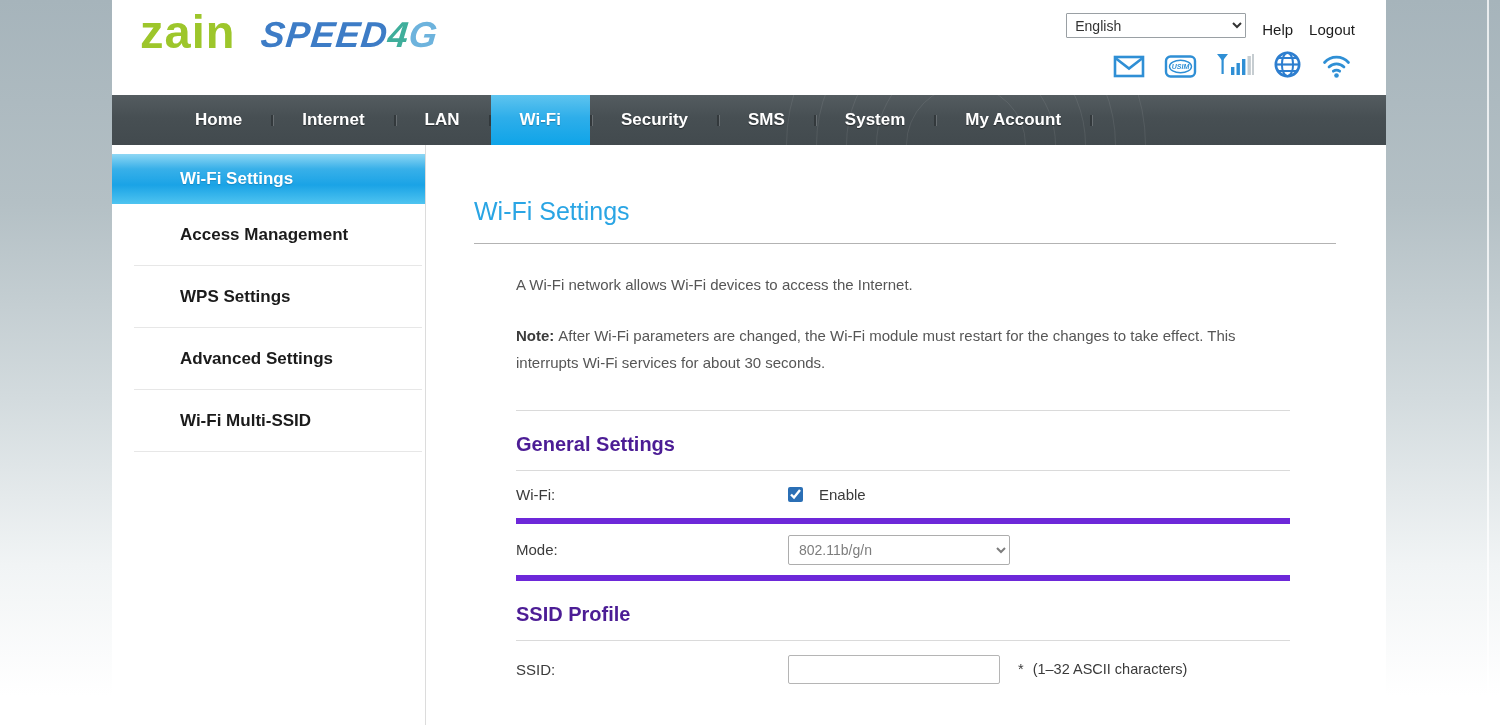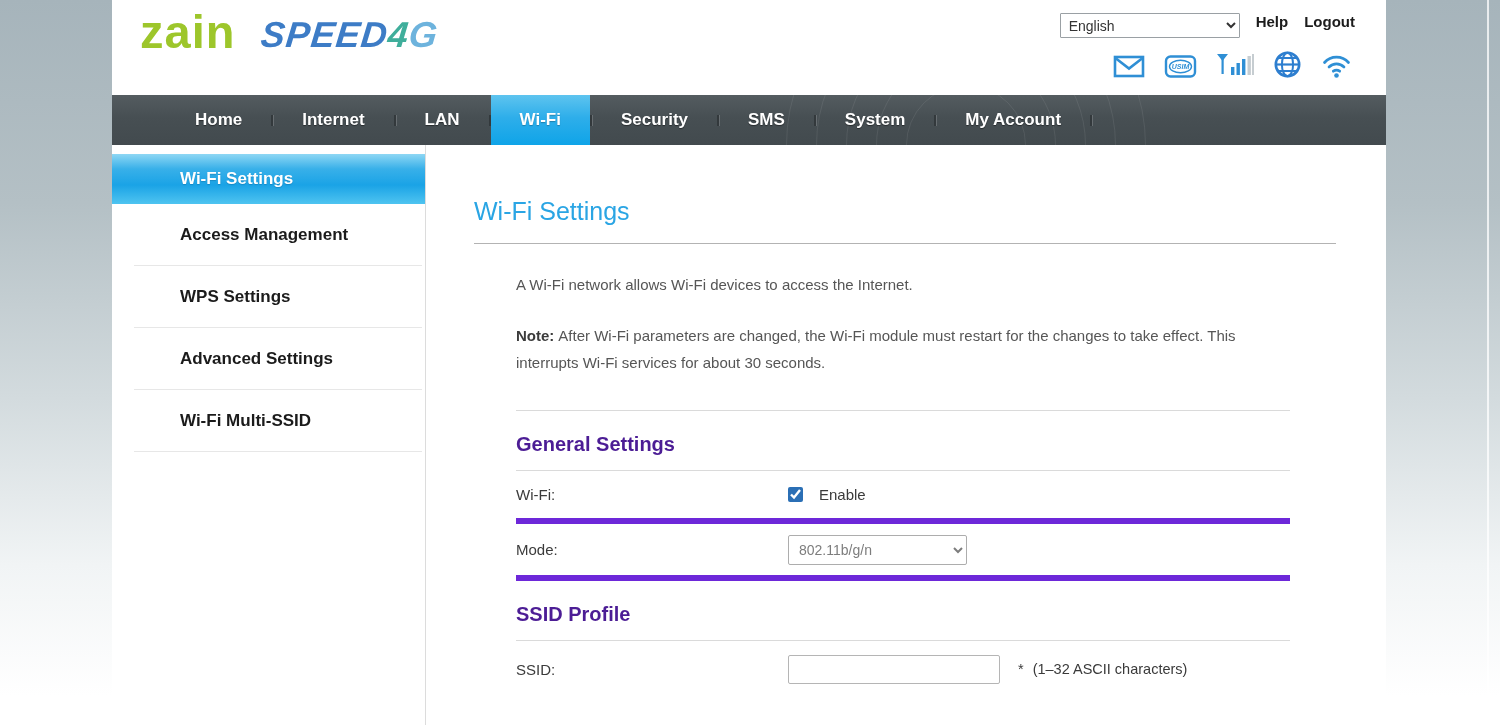--- a/index.html
+++ b/index.html
@@ -31,28 +31,28 @@
     line-height:1; font-family:"Liberation Sans",sans-serif;
   }
   .brand-speed { margin-left:26px; font-style:italic; font-weight:bold; font-size:36px;
     letter-spacing:1px; line-height:1.15; transform:skewX(-6deg); white-space:nowrap; }
   .brand-speed .p1 { color:#3d7cc6; }
   .brand-speed .p2 { color:#3fae9b; }
   .brand-speed .p3 { color:#6db3dd; }
 
   .top-controls {
     position:absolute; top:13px; right:31px;
-    display:flex; align-items:flex-start; gap:16px;
+    display:flex; align-items:flex-end; gap:16px;
   }
   .lang-select {
     width:180px; height:25px; font-size:14px; color:#333;
     border:1px solid #9aa0a4; background:#fff; border-radius:1px;
     font-family:"Liberation Sans",sans-serif; padding:0 4px;
   }
-  .top-link { font-size:15px; font-weight:bold; color:#1c1c1c; cursor:pointer; text-decoration:none; }
+  .top-link { font-size:15px; font-weight:normal; color:#1c1c1c; cursor:pointer; text-decoration:none; }
 
   .status-icons {
     position:absolute; top:50px; right:34px;
     display:flex; align-items:flex-end; gap:19px;
   }
   .status-icons svg { display:block; }
 
   
   .navbar {
     position:relative; height:50px; flex:0 0 auto;
@@ -115,21 +115,21 @@
   .section-heading { margin-top:22px; font-size:20px; color:#4c1d95; }
   .section-heading + .rule { margin-top:14px; }
 
   .form-row { display:flex; align-items:center; border-bottom:6px solid #6d28d9; }
   .form-row.no-line { border-bottom:none; }
   .row-h53 { height:53px; } .row-h57 { height:57px; } .row-h56 { height:56px; }
   .field-label { width:272px; flex:0 0 auto; font-size:15px; color:#3b3b3b; }
   .enable-box { width:15px; height:15px; margin:0; accent-color:#2b6fb5; }
   .enable-label { margin-left:16px; color:#3b3b3b; }
   .mode-select {
-    width:179px; height:30px; font-size:14px; color:#7d7d7d;
+    width:222px; height:30px; font-size:14px; color:#7d7d7d;
     border:1px solid #adadad; background:#fff; border-radius:2px;
     font-family:"Liberation Sans",sans-serif; padding:0 6px;
   }
   .ssid-input {
     width:212px; height:29px; border:1px solid #b5b5b5; border-radius:2px;
     background:#fff; font-size:14px; padding:0 6px;
     font-family:"Liberation Sans",sans-serif; color:#333;
   }
   .hint { margin-left:18px; color:#3a3a3a; font-size:14.5px; }
   .hint .star { margin-right:9px; }

